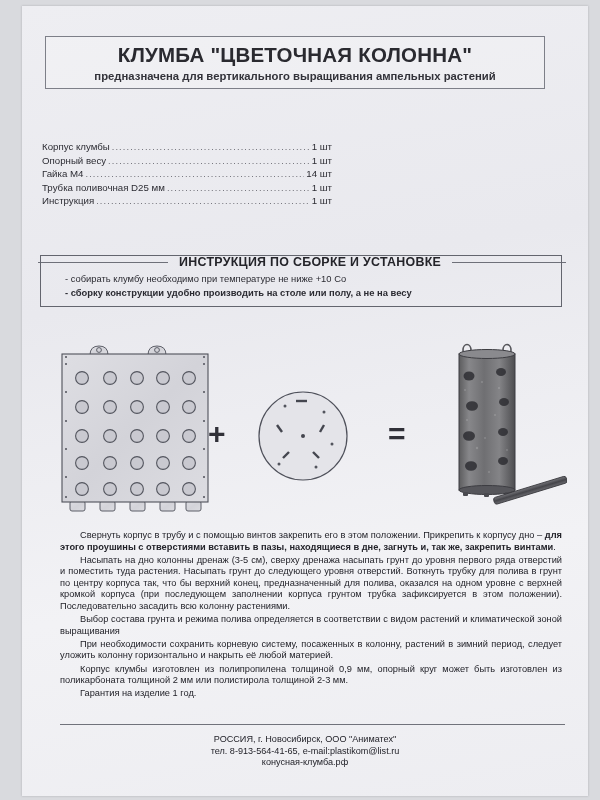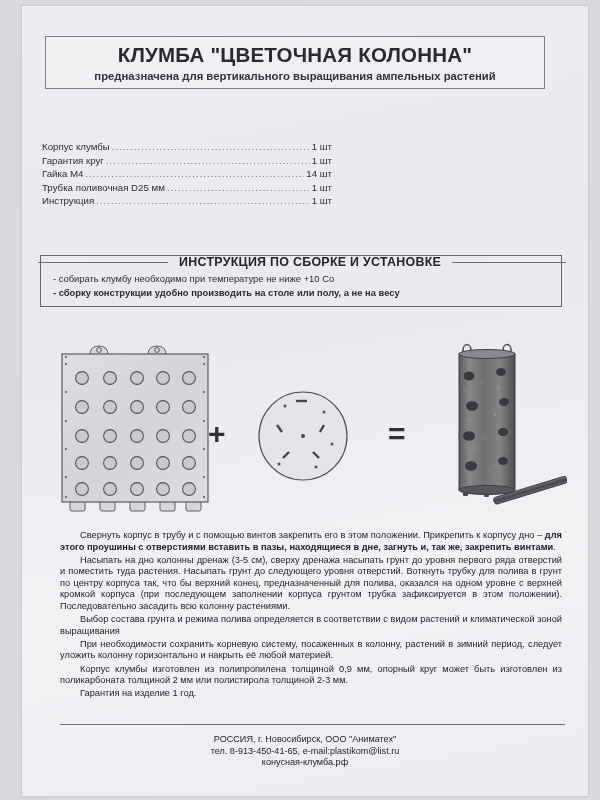--- a/index.html
+++ b/index.html
@@ -105,20 +105,21 @@
   .part-qty { flex: 0 0 auto; text-align: right; }
   
   .notes-box {
     position: absolute;
     left: 18px;
     top: 249px;
     width: 522px;
     height: 52px;
     border: 1px solid #63656e;
     box-sizing: border-box;
+    padding-left: 12px;
   }
   .note-line {
     font-size: 9.4px;
     color: #2b2b32;
     margin-left: 12px;
     white-space: nowrap;
   }
   .note-line:first-child { margin-top: 17px; }
   .note-line + .note-line { margin-top: 3px; font-weight: bold; }
   
@@ -192,21 +193,21 @@
   </div>
 
 
   <div class="parts" id="parts-list">
       <div class="part-row">
         <span class="part-name">Корпус клумбы</span>
         <span class="part-dots">................................................................</span>
         <span class="part-qty">1 шт</span>
       </div>
       <div class="part-row">
-        <span class="part-name">Гарантия круг</span>
+        <span class="part-name">Опорный весу</span>
         <span class="part-dots">................................................................</span>
         <span class="part-qty">1 шт</span>
       </div>
       <div class="part-row">
         <span class="part-name">Гайка M4</span>
         <span class="part-dots">................................................................</span>
         <span class="part-qty">14 шт</span>
       </div>
       <div class="part-row">
         <span class="part-name">Трубка поливочная D25 мм</span>
@@ -399,17 +400,17 @@
     <p>Насыпать на дно колонны дренаж (3-5 см), сверху дренажа насыпать грунт до уровня первого ряда отверстий и поместить туда растения. Насыпать грунт до следующего уровня отверстий. Воткнуть трубку для полива в грунт по центру корпуса так, что бы верхний конец, предназначенный для полива, оказался на одном уровне с верхней кромкой корпуса (при последующем заполнении корпуса грунтом трубка зафиксируется в этом положении). Последовательно засадить всю колонну растениями.</p>
     <p>Выбор состава грунта и режима полива определяется в соответствии с видом растений и климатической зоной выращивания</p>
     <p>При необходимости сохранить корневую систему, посаженных в колонну, растений в зимний период, следует уложить колонну горизонтально и накрыть её любой материей.</p>
     <p>Корпус клумбы изготовлен из полипропилена толщиной 0,9 мм, опорный круг может быть изготовлен из поликарбоната толщиной 2 мм или полистирола толщиной 2-3 мм.</p>
     <p>Гарантия на изделие  1 год.</p>
   </div>
 
   <div class="footer-rule"></div>
   <div class="footer">
     <div>РОССИЯ, г. Новосибирск, ООО "Аниматех"</div>
-    <div>тел. 8-913-450-41-65, e-mail:plastikom@list.ru</div>
+    <div>тел. 8-913-564-41-65, e-mail:plastikom@list.ru</div>
     <div>конусная-клумба.рф</div>
   </div>
 
 </div>
 
 </body></html>

